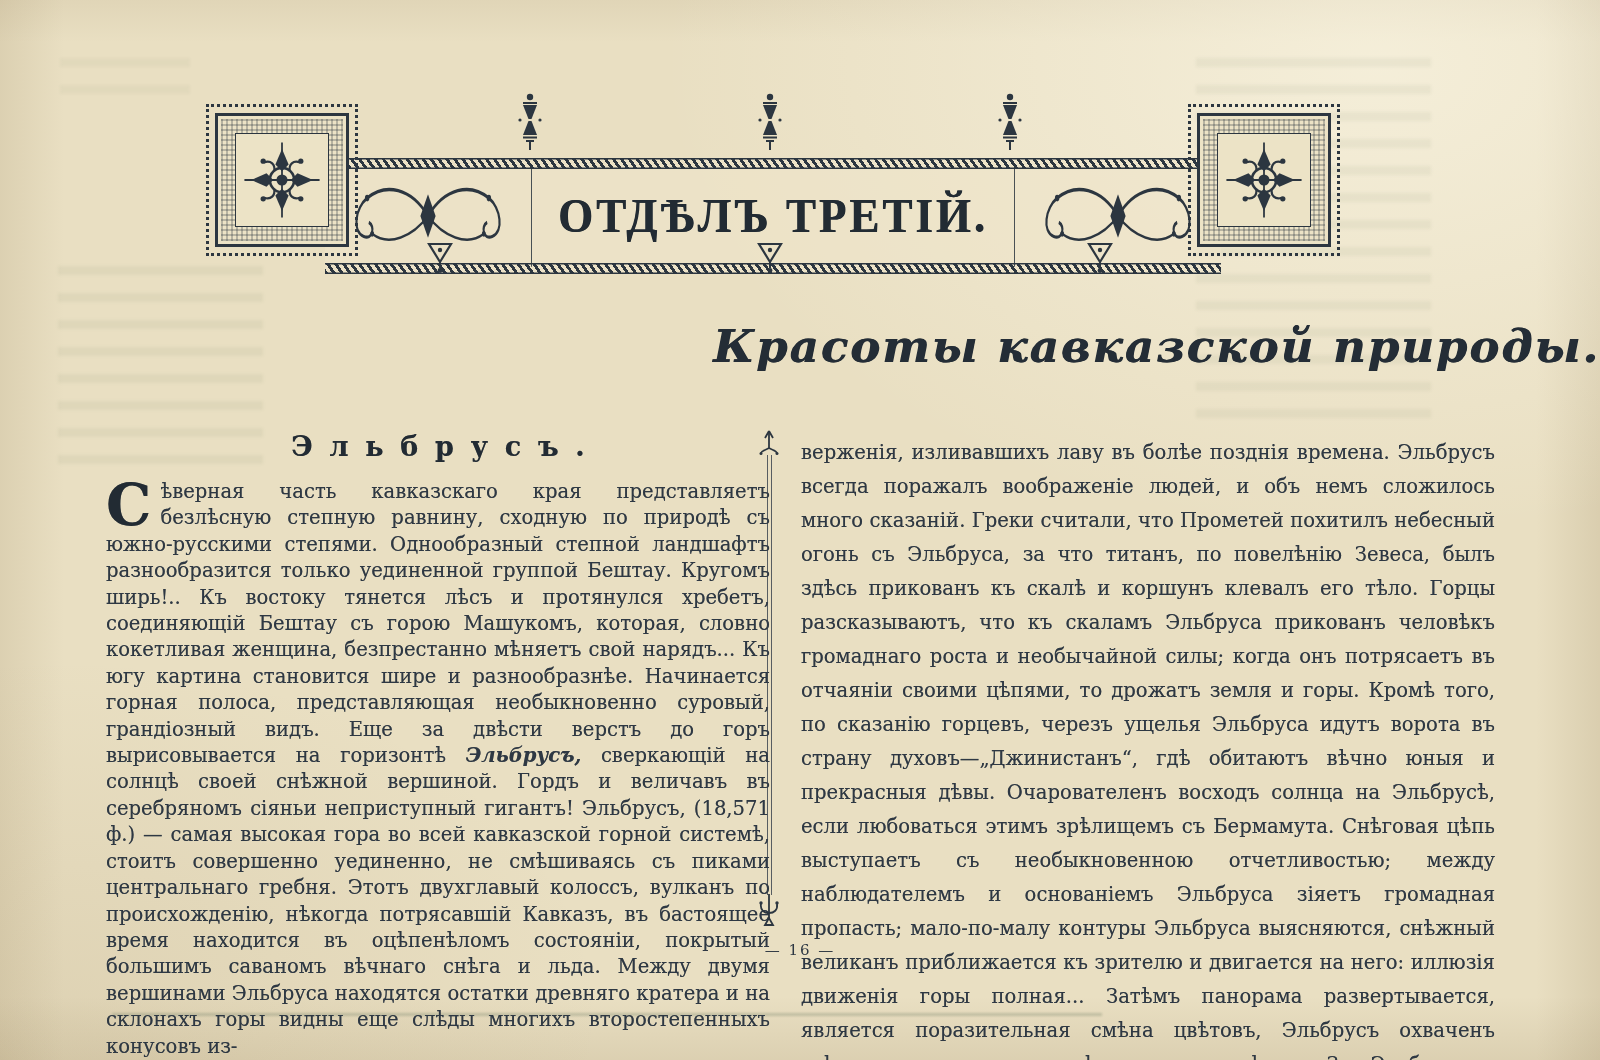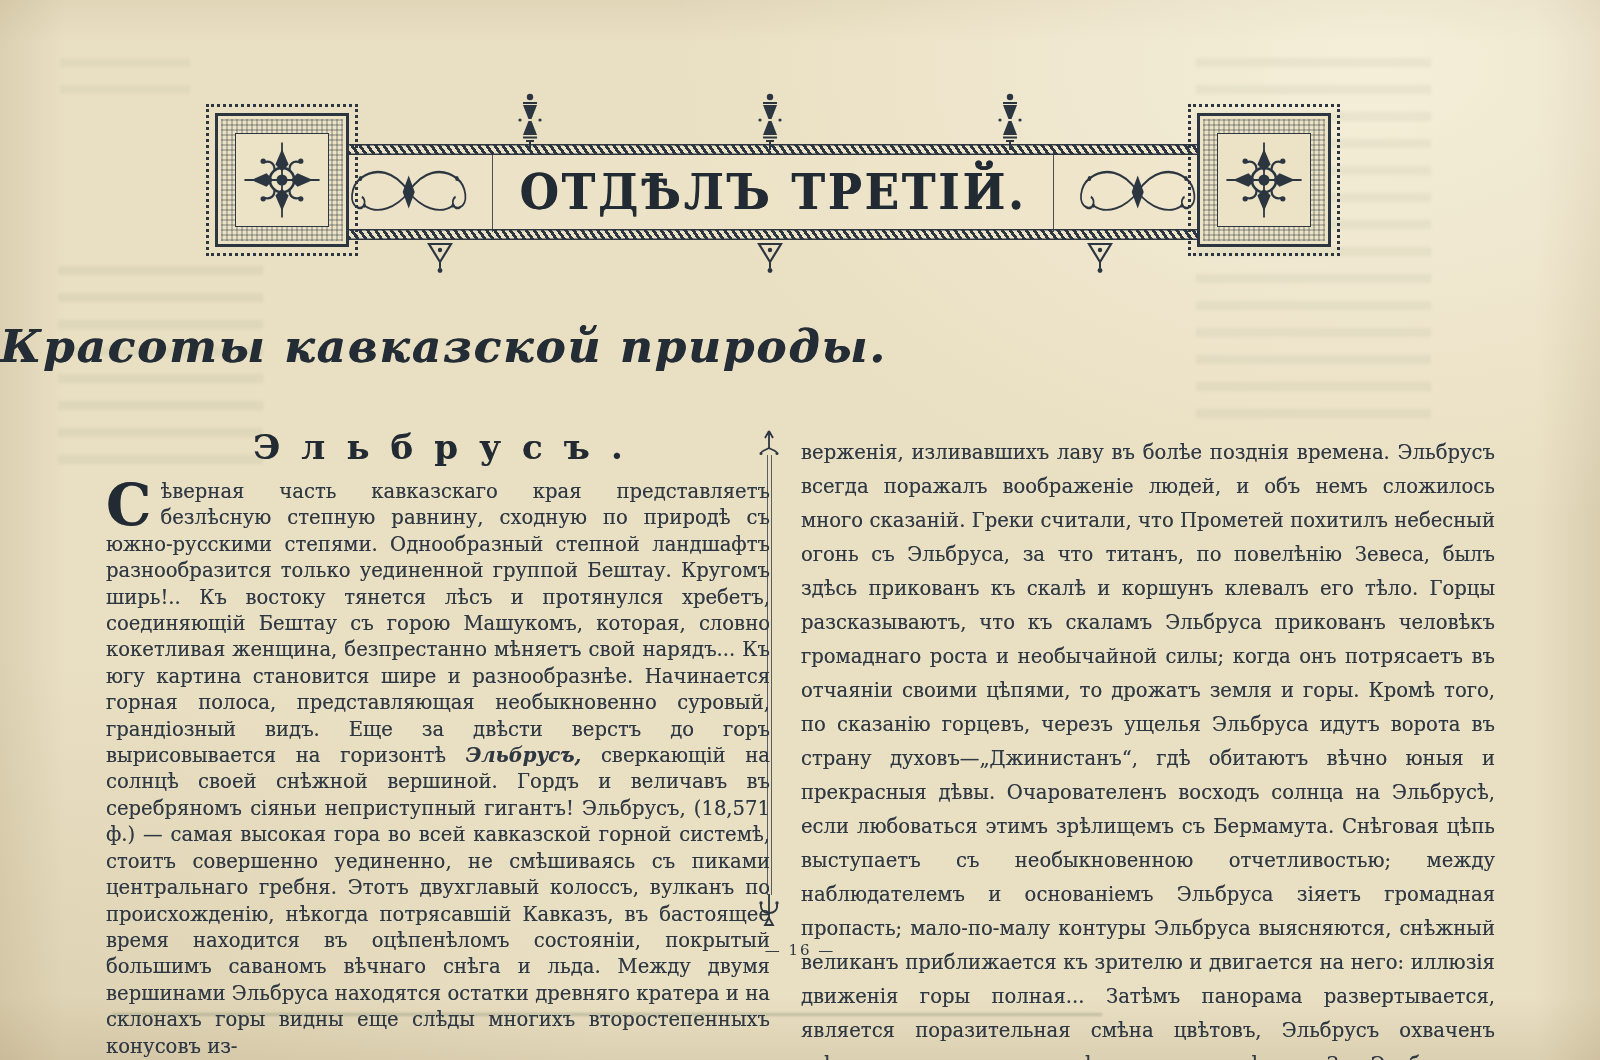--- a/index.html
+++ b/index.html
@@ -22,21 +22,21 @@
 
   
   .ghost{position:absolute;filter:blur(1.6px);pointer-events:none;}
   .ghost-lines{
     background:repeating-linear-gradient(to bottom, rgba(118,128,98,0.17) 0 9px, rgba(118,128,98,0) 9px 27px);
   }
   .ghost-rule{background:rgba(108,124,98,0.30);filter:blur(1.2px);}
 
   
   .banner{position:absolute;left:213px;top:92px;width:1120px;height:180px;}
-  .band{position:absolute;left:112px;top:52px;width:896px;height:96px;background:rgba(238,229,202,0.6);}
+  .band{position:absolute;left:112px;top:66px;width:896px;height:116px;background:rgba(238,229,202,0.6);font-family:Liberation Serif, serif;}
   .band::before,.band::after{
     content:"";position:absolute;left:0;right:0;height:11px;
     background:repeating-linear-gradient(55deg,#2c3640 0 3px, rgba(0,0,0,0) 3px 6.5px);
     box-shadow:inset 0 1.6px 0 #2c3640, inset 0 -1.6px 0 #2c3640;
   }
   .band::before{top:0;}
   .band::after{bottom:0;}
   .band-row{position:absolute;left:0;right:0;top:11px;bottom:11px;display:flex;align-items:stretch;}
   .flourish{flex:1 1 auto;padding:6px 10px;}
   .flourish svg{width:100%;height:100%;}
@@ -56,31 +56,31 @@
     background:
       repeating-linear-gradient(0deg, rgba(44,54,64,0.28) 0 2px, rgba(0,0,0,0) 2px 5px),
       repeating-linear-gradient(90deg, rgba(44,54,64,0.28) 0 2px, rgba(0,0,0,0) 2px 5px);
   }
   .corner-core{position:absolute;inset:17px;background:#ece3c6;border:1.5px solid #2c3640;display:flex;align-items:center;justify-content:center;}
   .finial{position:absolute;top:0;width:26px;height:58px;z-index:1;}
   .pendant{position:absolute;top:149px;width:28px;height:34px;}
 
   
   .main-title{
-    position:absolute;left:0;top:320px;width:100%;text-align:left;
+    position:absolute;left:0;top:320px;width:100%;text-align:right;
     font-size:45px;font-weight:bold;font-style:italic;color:#242d36;
     letter-spacing:2px;text-shadow:0.6px 0 0 #242d36;
   }
 
   
   .col{position:absolute;text-align:justify;font-size:19.6px;line-height:26.4px;color:#2e3843;text-shadow:0 0 0.5px rgba(46,56,67,0.55);}
   .col-left{left:106px;top:432px;width:664px;}
   .col-right{left:801px;top:436px;width:694px;line-height:34px;}
   .col-heading{
-    text-align:center;font-size:34px;font-weight:bold;color:#222b33;
+    text-align:center;font-size:27px;font-weight:bold;color:#222b33;
     letter-spacing:0.62em;text-indent:0.62em;line-height:30px;margin-bottom:17px;
   }
   .dropcap{
     float:left;font-size:57px;line-height:46px;font-weight:bold;
     padding:3px 9px 0 0;color:#222b33;
   }
   .it{font-style:italic;font-weight:bold;}
 
   
   .divider{position:absolute;left:767px;top:455px;width:5px;height:440px;

